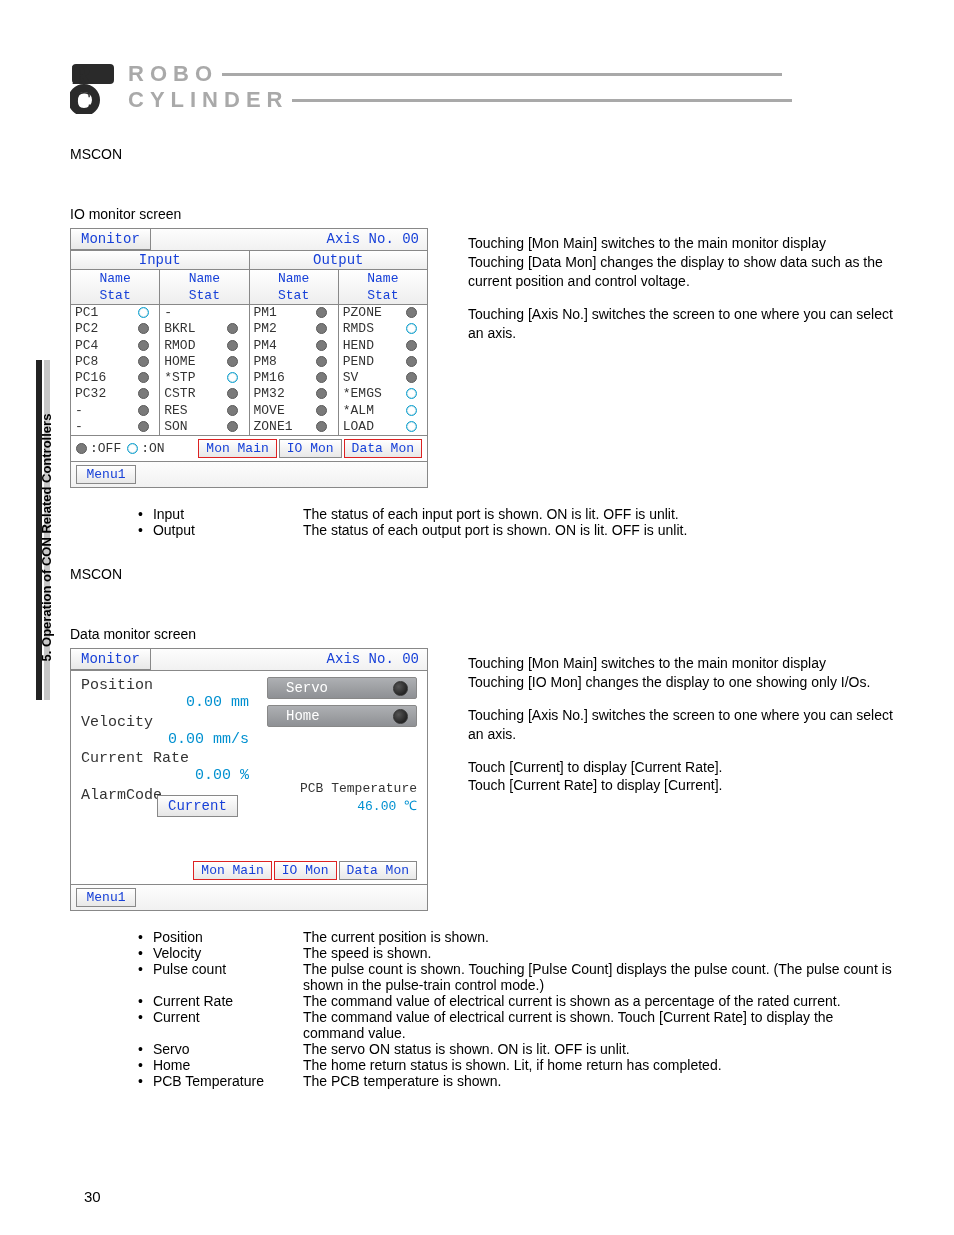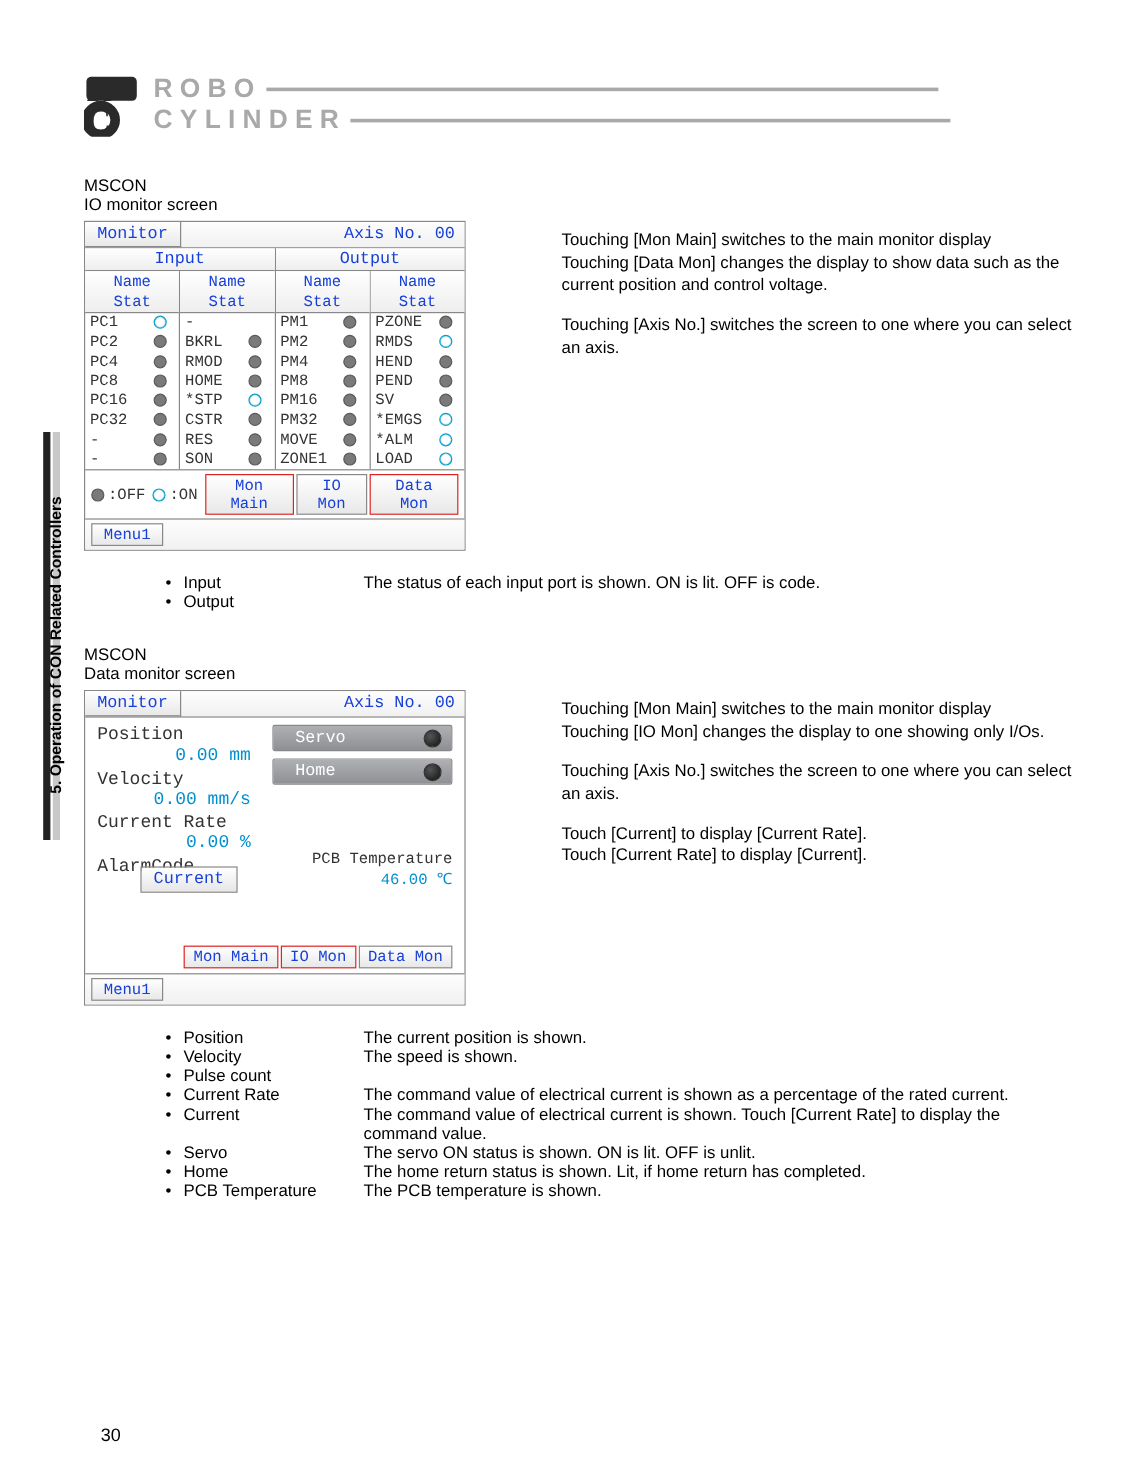--- a/index.html
+++ b/index.html
@@ -58,31 +58,31 @@
     transform: rotate(-90deg);
     transform-origin: center;
     width: 280px;
     text-align: center;
     font-weight: bold;
     font-size: 13px;
   }
 
   
   .sec-title { margin-top: 6px; }
-  .sec-sub { margin-bottom: 6px; }
+  .sec-sub { margin-bottom: 6px; margin-top: 44px; }
 
   
   .two-col { display: flex; gap: 40px; align-items: flex-start; margin-bottom: 18px; }
   .col-screen { flex: 0 0 358px; }
   .col-desc { flex: 1; padding-top: 6px; line-height: 1.35; }
   .col-desc p { margin: 0 0 14px 0; }
 
   
   .screen {
-    width: 318px;
+    width: 358px;
     border: 1px solid #888;
     background: #fff;
     font-family: "Courier New", monospace;
     font-size: 14px;
     color: #333;
   }
   .titlebar {
     display: flex;
     background: linear-gradient(#fdfdfd,#f1f1f1);
     border-bottom: 1px solid #888;
@@ -426,24 +426,25 @@
       <p><span>Touching [Mon Main] switches to the main monitor display</span><br>
          <span>Touching [Data Mon] changes the display to show data such as the current position and control voltage.</span></p>
       <p>Touching [Axis No.] switches the screen to one where you can select an axis.</p>
     </div>
   </div>
 
   <div class="kv-list" style="margin-left:20px; margin-bottom:28px;">
     <ul>
         <li>
           <span class="kv-key">Input</span>
-          <span class="kv-val">The status of each input port is shown. ON is lit. OFF is code.</span>
+          <span class="kv-val">The status of each input port is shown. ON is lit. OFF is unlit.</span>
         </li>
         <li>
           <span class="kv-key">Output</span>
+          <span class="kv-val">The status of each output port is shown. ON is lit. OFF is unlit.</span>
         </li>
       </ul>
   </div>
 
   <div class="sec-title">MSCON</div>
   <div class="sec-sub">Data monitor screen</div>
 
   <div class="two-col">
     <div class="col-screen">
       <div class="screen">
@@ -503,20 +504,21 @@
         <li>
           <span class="kv-key">Position</span>
           <span class="kv-val">The current position is shown.</span>
         </li>
         <li>
           <span class="kv-key">Velocity</span>
           <span class="kv-val">The speed is shown.</span>
         </li>
         <li>
           <span class="kv-key">Pulse count</span>
+          <span class="kv-val">The pulse count is shown. Touching [Pulse Count] displays the pulse count. (The pulse count is shown in the pulse-train control mode.)</span>
         </li>
         <li>
           <span class="kv-key">Current Rate</span>
           <span class="kv-val">The command value of electrical current is shown as a percentage of the rated current.</span>
         </li>
         <li>
           <span class="kv-key">Current</span>
           <span class="kv-val">The command value of electrical current is shown. Touch [Current Rate] to display the command value.</span>
         </li>
         <li>

